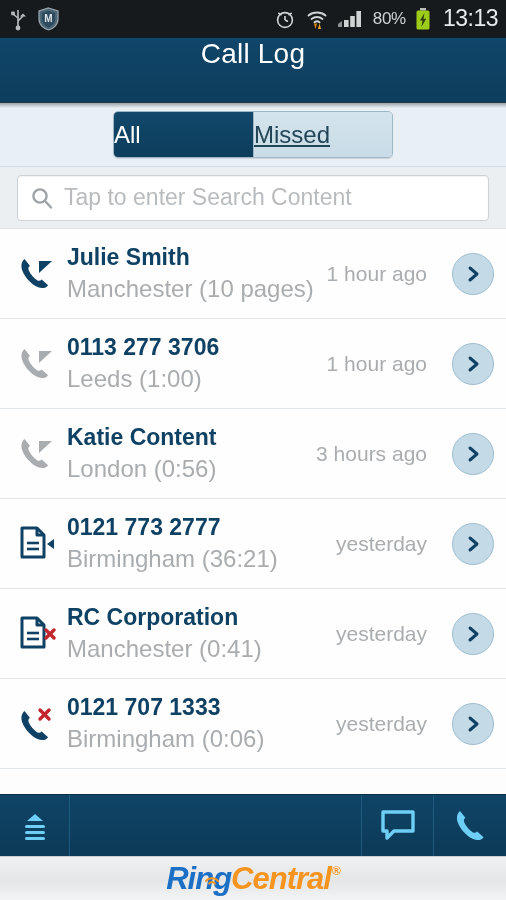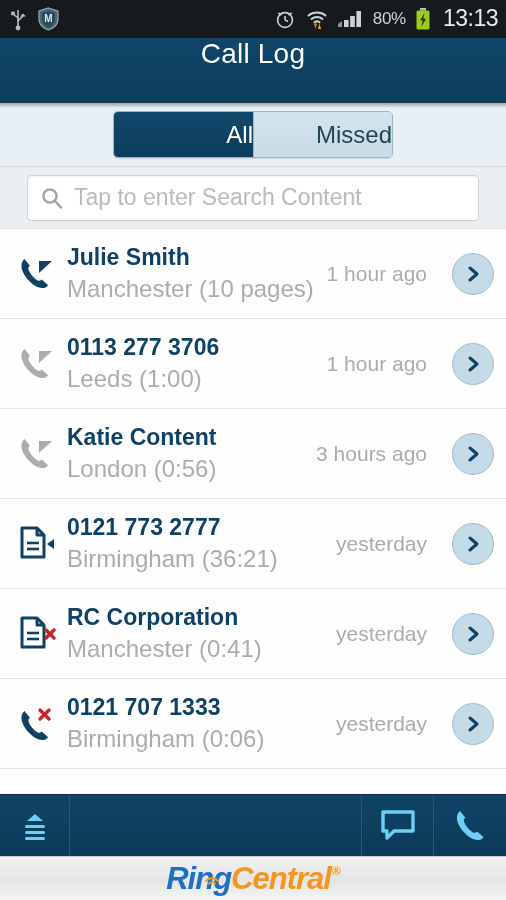--- a/index.html
+++ b/index.html
@@ -63,39 +63,40 @@
   .segment {
     display: flex;
     width: 280px; height: 47px;
     border-radius: 5px;
     overflow: hidden;
     border: 1px solid #9fb6c4;
     box-shadow: 0 1px 1px rgba(0,0,0,0.12);
   }
   .seg-btn {
     flex: 1 1 50%;
-    display: flex; align-items: center; justify-content: flex-end;
+    display: flex; align-items: center; justify-content: flex-start;
     font-size: 24px;
   }
   .seg-btn.active {
     background: linear-gradient(#11486b, #0d3d5c);
     color: #ffffff;
   }
   .seg-btn.inactive {
     background: linear-gradient(#d4e4ed, #c8dbe6);
     color: #234456;
     border-left: 1px solid #9fb6c4;
+    text-decoration: underline;
   }
 
   
   .search-area {
     flex: 0 0 62px;
     background: #eceff1;
     display: flex; align-items: center;
-    padding: 0 27px;
+    padding: 0 17px;
     border-bottom: 1px solid #dfe3e6;
   }
   .search-box {
     flex: 1 1 auto; height: 46px;
     background: #ffffff;
     border: 1px solid #cdd2d6;
     border-radius: 4px;
     display: flex; align-items: center;
     padding: 0 12px;
     box-shadow: inset 0 1px 2px rgba(0,0,0,0.06);

